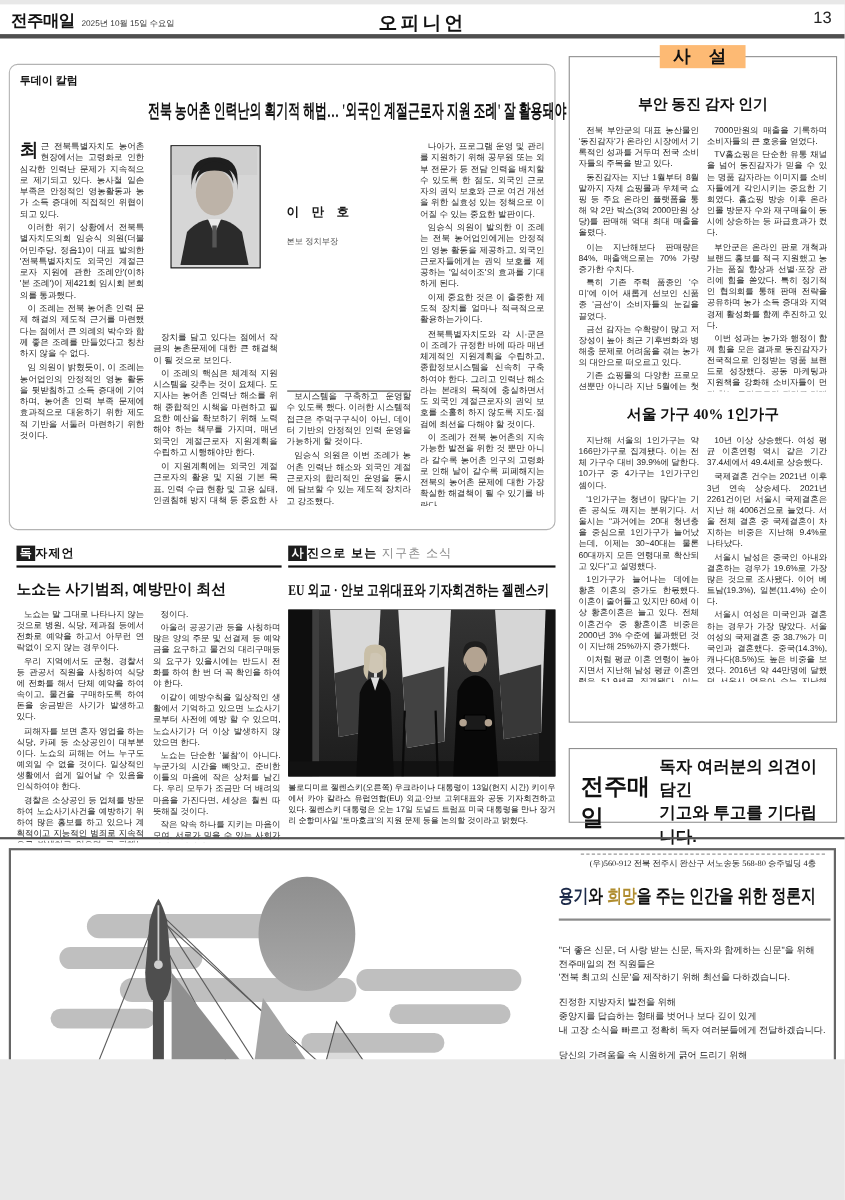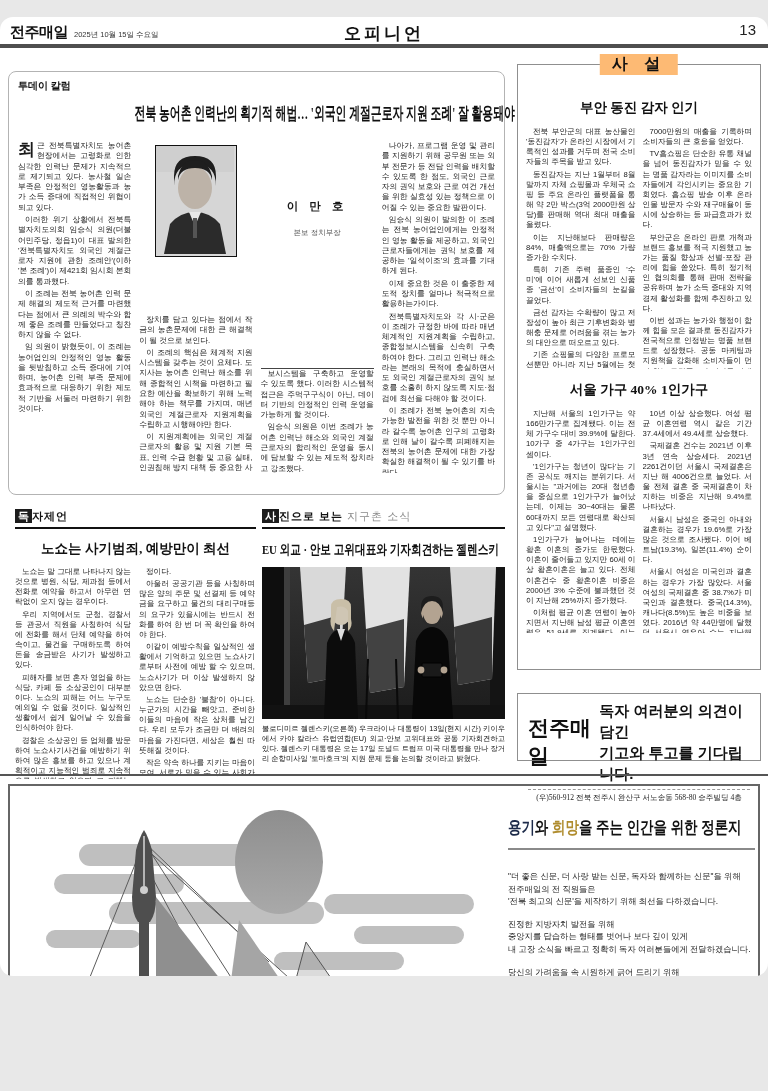--- a/index.html
+++ b/index.html
@@ -1,47 +1,47 @@
 <!DOCTYPE html>
 <html><head>
 <meta charset="utf-8">
 <style>
   html,body{margin:0;padding:0;background:#e8e8e8;}
-  .page{position:relative;width:768px;height:959px;background:#fff;margin:17px auto;
-        font-family:"Liberation Sans",sans-serif;color:#111;overflow:hidden;border-radius:13px;}
+  .page{position:relative;width:768px;height:959px;background:#fff;margin:4px auto;
+        font-family:"Liberation Sans",sans-serif;color:#111;overflow:hidden;}
   
   .masthead{position:absolute;left:10px;top:6px;font-size:15px;font-weight:900;letter-spacing:-0.5px;}
   .hdate{position:absolute;left:74px;top:13px;font-size:7.5px;color:#333;}
   .hsection{position:absolute;left:0;right:0;top:5px;text-align:center;font-size:17px;font-weight:bold;letter-spacing:3px;}
   .hpage{position:absolute;right:12px;top:4px;font-size:15px;color:#222;}
   .hrule{position:absolute;left:0;top:27px;width:768px;height:4px;background:#4f4f4f;}
   
   .today-box{position:absolute;left:8px;top:54px;width:497px;height:424px;border:1.5px solid #b3b3b3;
              border-radius:8px;box-sizing:border-box;padding:7px 9px;}
   .tc-label{font-size:10px;font-weight:bold;}
   .headline-wrap{margin-top:8px;height:28px;overflow:visible;text-align:center;}
   .headline{display:inline-block;font-family:"Liberation Serif",serif;font-size:17.5px;font-weight:bold;
             white-space:nowrap;transform:scaleX(0.62);transform-origin:center;}
   .tbody{display:flex;gap:8px;margin-top:12px;height:332px;}
   .tcol{width:114px;font-size:7.8px;line-height:1.32;text-align:justify;overflow:hidden;color:#1a1a1a;}
   .tcol p,.ncol p,.caption-box p{margin:0 0 2px 0;text-indent:0.9em;}
   .nodent{text-indent:0 !important;}
   .dropcap{float:left;font-size:17px;font-weight:bold;line-height:0.95;margin:1px 2px 0 0;}
   .col-head{height:170px;box-sizing:border-box;}
-  .col-head.authorline{border-bottom:1px solid #444;text-align:center;}
+  .col-head.authorline{border-bottom:1px solid #444;text-align:left;}
   .photo-frame{width:80px;height:110px;margin:4px auto 0;border:1px solid #111;background:#d8d8d8;overflow:hidden;}
   .auth-name{font-size:11.5px;font-weight:bold;letter-spacing:4px;margin-top:58px;}
   .auth-title{font-size:7.5px;color:#555;margin-top:14px;}
   
   .sec-label-row{border-bottom:2px solid #111;padding-bottom:3px;}
   .rev{display:inline-block;background:#1c1c1c;color:#fff;font-weight:bold;font-size:11px;padding:1px 3px;line-height:1.1;}
   .lbl-bold{font-size:11px;font-weight:bold;letter-spacing:1px;}
   .lbl-gray{font-size:11px;color:#8a8a8a;letter-spacing:1px;}
   .reader-sec{position:absolute;left:15px;top:489px;width:241px;}
-  .reader-title{text-align:center;font-family:Liberation Serif, serif;font-size:13.5px;font-weight:bold;margin:11px 0 9px;}
+  .reader-title{text-align:left;font-family:Liberation Sans, sans-serif;font-size:13.5px;font-weight:bold;margin:11px 0 9px;}
   .ncols{display:flex;gap:8px;}
   .ncol{width:116px;font-size:7.7px;line-height:1.32;text-align:justify;overflow:hidden;color:#1a1a1a;}
   .reader-sec .ncol{height:212px;}
   .photo-sec{position:absolute;left:262px;top:489px;width:243px;}
   .pn-title{font-family:"Liberation Serif",serif;font-size:13.5px;font-weight:bold;white-space:nowrap;
             transform:scaleX(0.79);transform-origin:left;margin:12px 0 8px;}
   .world-photo{width:243px;height:152px;background:#222;overflow:hidden;}
   .caption-box{margin-top:5px;font-size:7.3px;line-height:1.36;text-align:justify;color:#111;}
   
   .ed-box{position:absolute;left:517px;top:47px;width:244px;height:606px;border:1.5px solid #8f8f8f;

